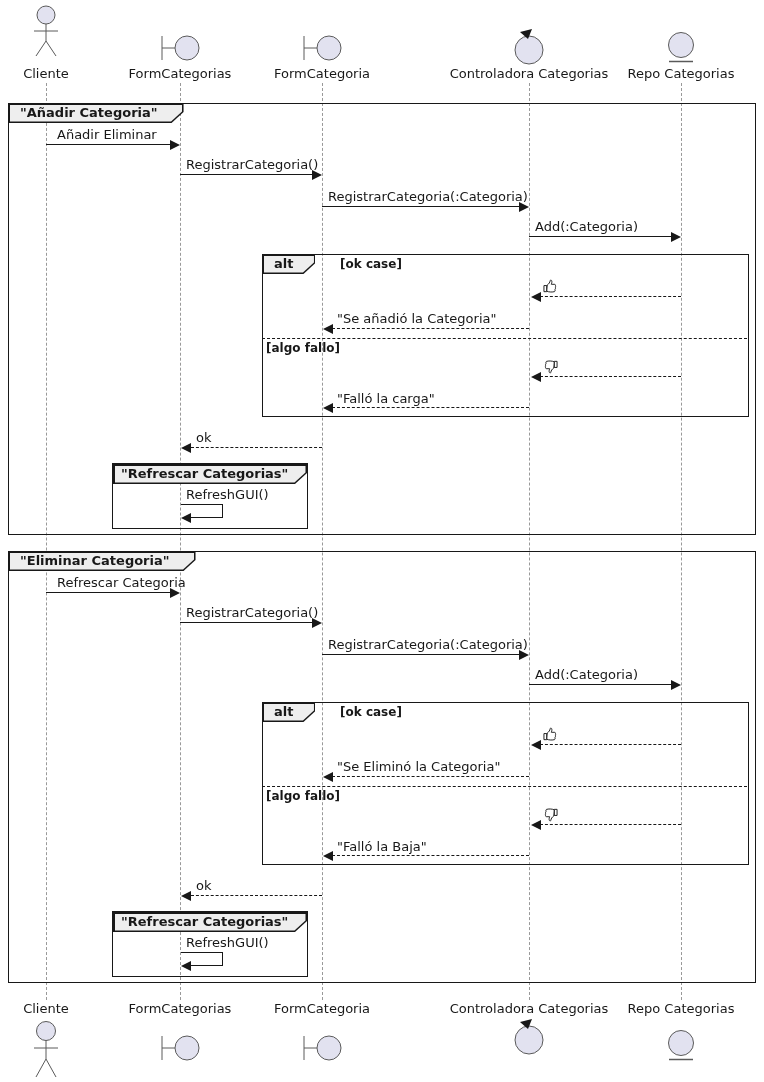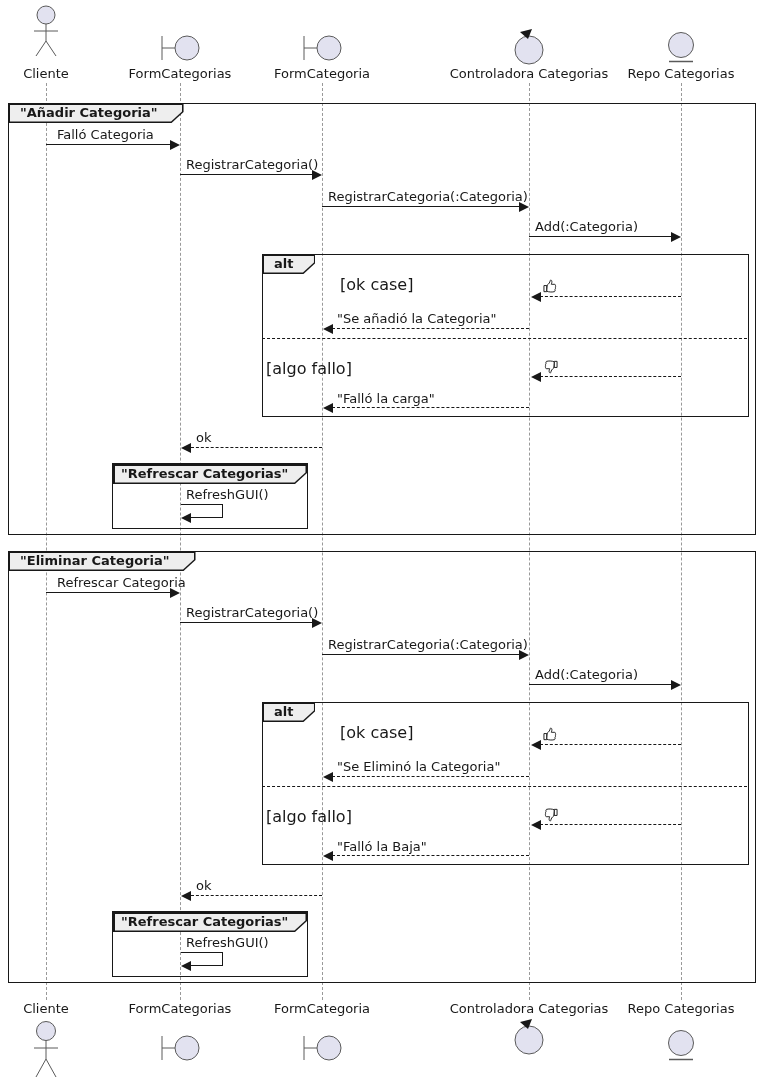--- a/index.html
+++ b/index.html
@@ -15,21 +15,21 @@
   .tab { position:absolute; display:inline-block; }
   .tab-bg { position:absolute; inset:0; background:#181818;
     clip-path:polygon(0 0,100% 0,100% calc(100% - 11px),calc(100% - 12px) 100%,0 100%); }
   .tab-fill { position:absolute; inset:1.5px; background:#EEEEEE;
     clip-path:polygon(0 0,100% 0,100% calc(100% - 10px),calc(100% - 11px) 100%,0 100%); }
   .tab-label { position:relative; z-index:1; padding:2px 26px 3px 12px; font-weight:bold;
     font-size:13px; white-space:nowrap; }
   .tab.wide { width:100%; left:0; top:0; }
   .tab.wide .tab-label { display:block; text-align:center; padding:2px 20px 3px 8px; }
   .mtext { position:absolute; font-size:13px; white-space:nowrap; }
-  .guard { position:absolute; font-size:16px; font-weight:normal; white-space:nowrap;margin-top:18px; }
+  .guard { position:absolute; font-size:12px; font-weight:bold; white-space:nowrap; }
   .line-s { position:absolute; height:0; border-top:1px solid #181818; }
   .line-d { position:absolute; height:0; border-top:1px dashed #181818; }
   .vline { position:absolute; width:0; border-left:1px solid #181818; }
   .ah { position:absolute; width:0; height:0; border-top:5px solid transparent; border-bottom:5px solid transparent; }
   .ah-r { border-left:10px solid #181818; }
   .ah-l { border-right:10px solid #181818; }
   .divider { position:absolute; height:0; border-top:1px dashed #181818; }
   .thumb { position:absolute; }
   svg.shape { display:block; }
 </style>
@@ -86,21 +86,21 @@
   <div class="plabel" style="left:529px;top:66px">Controladora Categorias</div>
   <div class="plabel" style="left:681px;top:66px">Repo Categorias</div>
 
   <div class="frame" style="left:8px;top:103px;width:746px;height:430px"></div>
   <div class="tab" style="left:8px;top:103px">
     <div class="tab-bg"></div>
     <div class="tab-fill"></div>
     <div class="tab-label">"Añadir Categoria"</div>
   </div>
 
-  <div class="mtext" style="left:57px;top:127px">Falló Categoria</div>
+  <div class="mtext" style="left:57px;top:127px">Añadir Eliminar</div>
   <div class="line-s" style="left:46px;top:144px;width:125px"></div>
   <div class="ah ah-r" style="left:170px;top:140px"></div>
 
   <div class="mtext" style="left:186px;top:157px">RegistrarCategoria()</div>
   <div class="line-s" style="left:180px;top:174px;width:133px"></div>
   <div class="ah ah-r" style="left:312px;top:170px"></div>
 
   <div class="mtext" style="left:328px;top:189px">RegistrarCategoria(:Categoria)</div>
   <div class="line-s" style="left:322px;top:206px;width:198px"></div>
   <div class="ah ah-r" style="left:519px;top:202px"></div>

